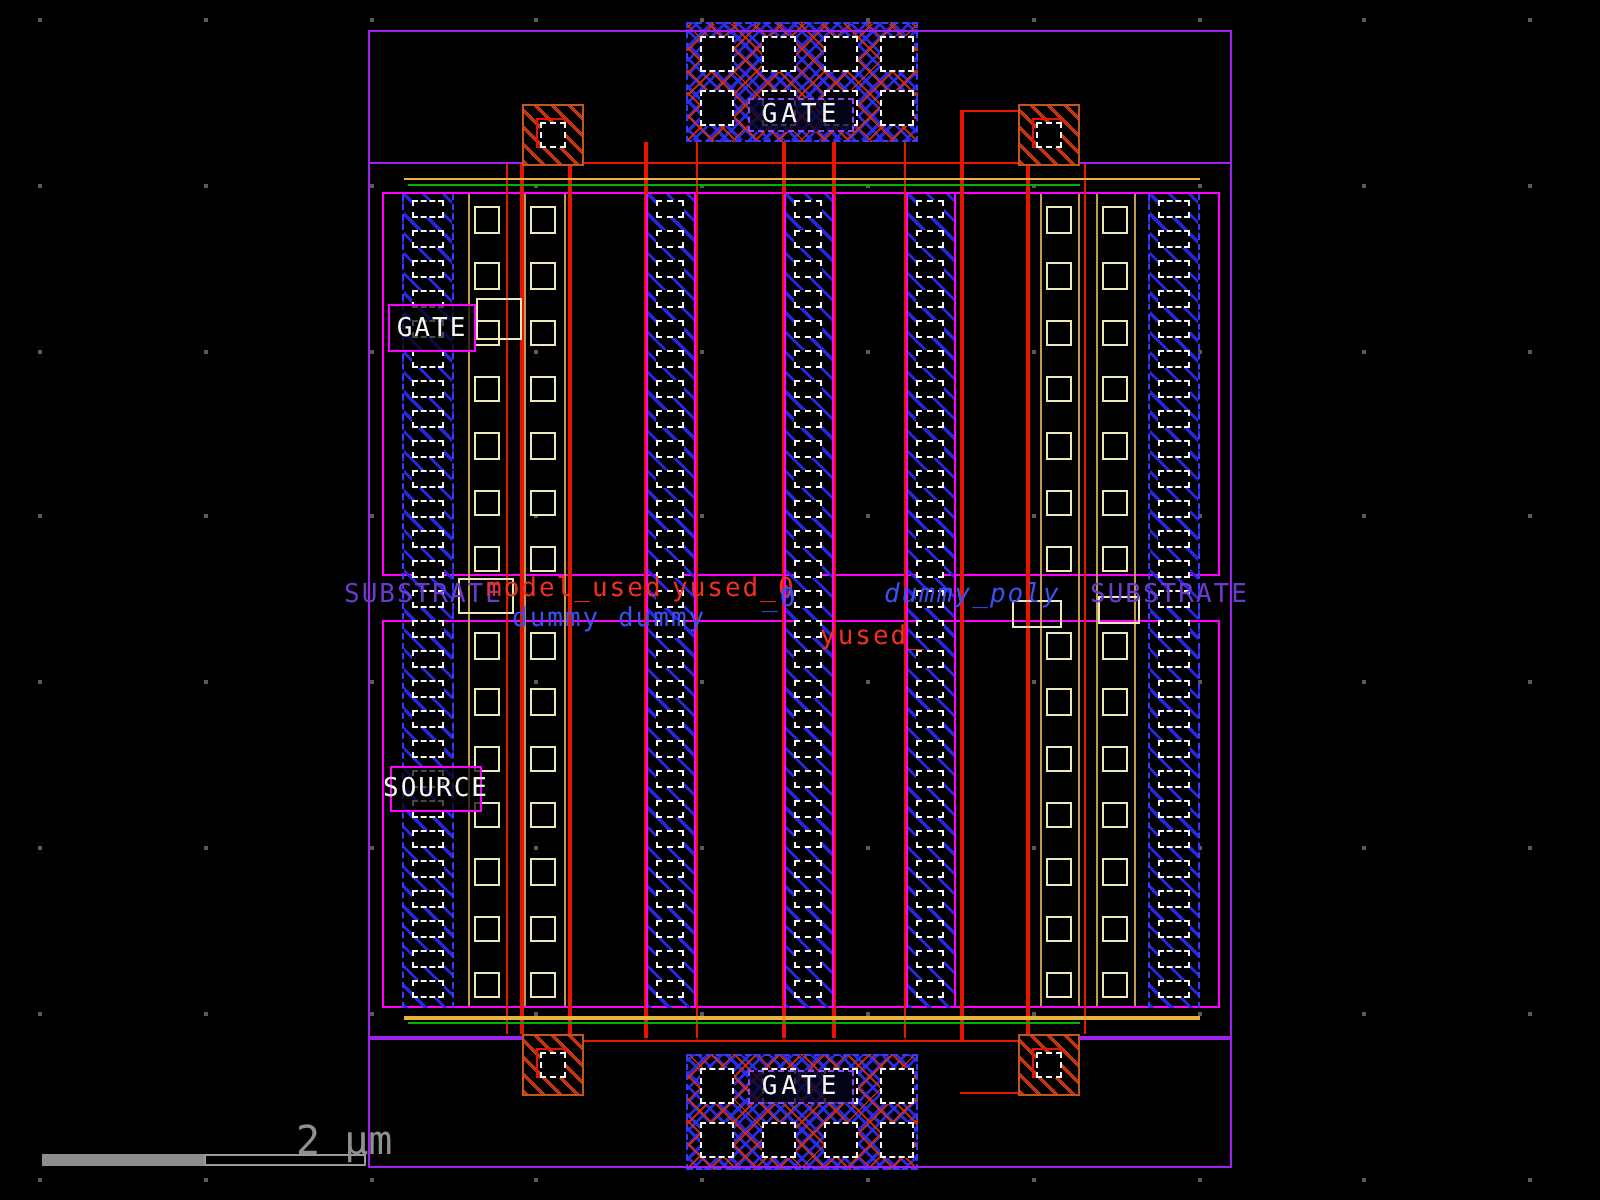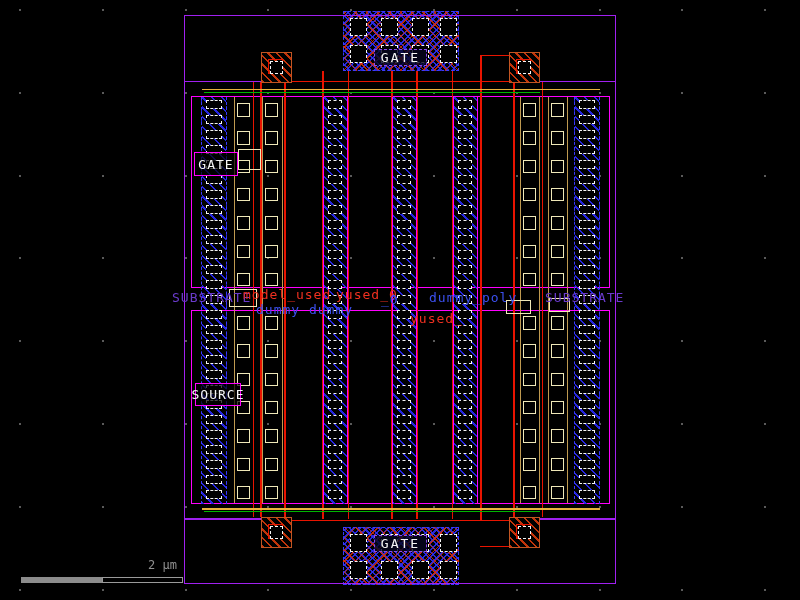--- a/index.html
+++ b/index.html
@@ -12,21 +12,21 @@
      repeating-linear-gradient(45deg, rgba(215,45,10,.85) 0 1px, transparent 1px 8px),
      repeating-linear-gradient(-45deg, rgba(215,45,10,.85) 0 1px, transparent 1px 8px),
      repeating-linear-gradient(45deg, rgba(45,45,240,.9) 3px 4.5px, transparent 4.5px 8px),
      repeating-linear-gradient(-45deg, rgba(45,45,240,.9) 3px 4.5px, transparent 4.5px 8px);}
   .hatch-via{background:
      repeating-linear-gradient(45deg, rgba(205,55,10,.95) 0 1.5px, transparent 1.5px 6px);}
   .lbl{position:absolute;box-sizing:border-box;color:#f5f5f5;font-size:13px;
        display:flex;align-items:center;justify-content:center;letter-spacing:2px;
        z-index:12;white-space:nowrap;}
   .bandtext{position:absolute;z-index:13;font-size:13px;letter-spacing:1px;white-space:pre;}
-  .scale-text{position:absolute;color:#909090;font-size:12px;z-index:14;text-align:right;}
+  .scale-text{position:absolute;color:#909090;font-size:20px;z-index:14;text-align:right;}
 </style>
 </head>
 <body>
 
 <div id="canvas">
 
   <div class="lbl" id="gate-top-label" style="border: 1px dashed rgb(138, 74, 238); background: rgba(5, 5, 30, 0.8); left: 374px; top: 49px; width: 53px; height: 17px;">GATE</div>
   <div class="lbl" id="gate-bottom-label" style="border: 1px dashed rgb(138, 74, 238); background: rgba(5, 5, 30, 0.8); left: 374px; top: 535px; width: 53px; height: 17px;">GATE</div>
   <div class="lbl" id="drain-label" style="border: 1.5px solid rgb(255, 0, 255); background: rgba(0, 0, 0, 0.7); letter-spacing: 1px; left: 194px; top: 152px; width: 44px; height: 24px;">GATE</div>
   <div class="lbl" id="source-label" style="border: 1.5px solid rgb(255, 0, 255); background: rgba(0, 0, 0, 0.7); letter-spacing: 1px; left: 195px; top: 383px; width: 46px; height: 23px;">SOURCE</div>
@@ -380,16 +380,16 @@
     <div class="abs" style="left: 229px; top: 289px; width: 28px; height: 18px; border: 1px solid rgb(239, 232, 184); z-index: 11;"></div>
     <div class="abs" style="left: 506px; top: 300px; width: 25px; height: 14px; border: 1px solid rgb(239, 232, 184); z-index: 11;"></div>
     <div class="abs" style="left: 549px; top: 298px; width: 21px; height: 14px; border: 1px solid rgb(239, 232, 184); z-index: 11;"></div>
     <div class="abs" style="left: 238px; top: 149px; width: 23px; height: 21px; border: 1px solid rgb(239, 232, 184); z-index: 11;"></div>
     <div class="abs" style="left: 183.5px; top: 14.5px; width: 432px; height: 569.5px; border: 1.5px solid rgb(160, 32, 240); z-index: 10;"></div>
     <div class="abs bandtext" style="left: 172px; top: 290px; color: rgb(106, 58, 203);">SUBSTRATE</div>
     <div class="abs bandtext" style="left: 243px; top: 287px; color: rgb(240, 48, 32);">model_used</div>
     <div class="abs bandtext" style="left: 336px; top: 287px; color: rgb(240, 48, 32);">yused_0</div>
     <div class="abs bandtext" style="left: 410px; top: 287px; color: rgb(240, 48, 32); margin-top: 24px;">yused_</div>
     <div class="abs bandtext" style="left: 381px; top: 292px; color: rgb(60, 80, 240);">_0</div>
-    <div class="abs bandtext" style="left: 429px; top: 290px; color: rgb(60, 80, 240);">dummy_poly</div>
+    <div class="abs bandtext" style="left: 442px; top: 290px; color: rgb(60, 80, 240); font-style: italic;">dummy_poly</div>
     <div class="abs bandtext" style="left: 545px; top: 290px; color: rgb(106, 58, 203);">SUBSTRATE</div>
     <div class="abs bandtext" style="left: 256px; top: 302px; color: rgb(60, 80, 240);">dummy dummy</div>
   </div>
 
 </body></html>

